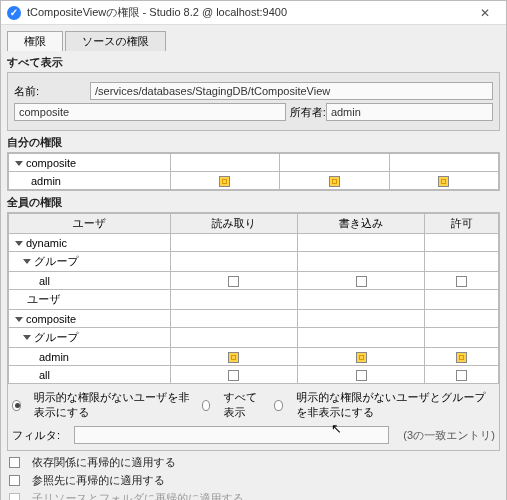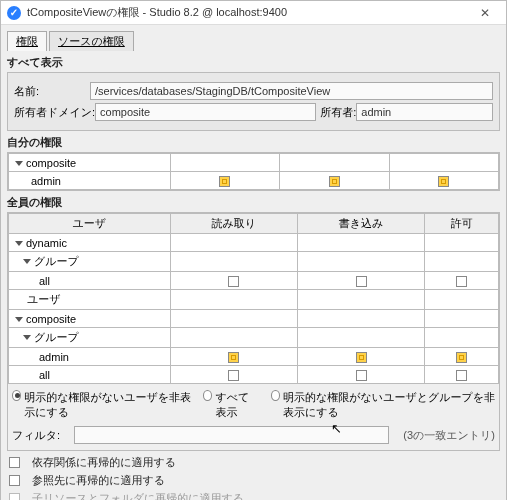--- a/index.html
+++ b/index.html
@@ -5,40 +5,40 @@
   * { box-sizing: border-box; font-family: "Segoe UI", "Yu Gothic UI", Meiryo, sans-serif; font-size: 11px; }
   html, body { margin: 0; padding: 0; background: #fff; }
   .window { width: 507px; border: 1px solid #bbb; box-shadow: 6px 6px 12px rgba(0,0,0,0.3); background: #fff; }
   .titlebar { height: 24px; display: flex; align-items: center; padding: 0 6px; border-bottom: 1px solid #ddd; }
   .titlebar .icon { width: 14px; height: 14px; border-radius: 50%; background: #2a7fff; margin-right: 6px; display: flex; align-items: center; justify-content: center; color: #fff; font-size: 10px; font-weight: bold; }
   .titlebar .title { color: #333; }
   .titlebar .spacer { flex: 1; }
   .titlebar .winbtn { width: 30px; text-align: center; color: #555; font-size: 12px; }
   .body { background: #efefef; padding: 6px; }
   .tabs { display: flex; gap: 2px; margin-bottom: 1px; }
-  .tab { background: #e6e6e6; border: 1px solid #aaa; padding: 2px 8px; border-bottom: none; text-decoration: underline; }
+  .tab { background: #e6e6e6; border: 1px solid #aaa; padding: 2px 16px; border-bottom: none; }
   .tab.active { background: #f7f7f7; position: relative; z-index: 2; }
   .panel { background: #efefef; }
   .section-label { font-weight: bold; color: #222; margin: 4px 0 2px; }
   .fieldset { border: 1px solid #bbb; background: #e8e8e8; padding: 6px; }
   .row { display: flex; align-items: center; margin: 3px 0; }
   .lbl { min-width: 76px; }
   .text-input { flex: 1; height: 18px; border: 1px solid #aaa; background: #fafafa; padding: 0 4px; line-height: 16px; color: #333; }
   .text-input.editable { flex: 1; }
   .owner-lbl { min-width: 40px; text-align: right; }
   table.perm { width: 100%; border-collapse: collapse; background: #fff; }
   table.perm th, table.perm td { border: 1px solid #bbb; padding: 2px 4px; height: 18px; text-align: center; }
   table.perm th { background: #eee; font-weight: normal; }
   table.perm td.name { text-align: left; padding-left: 6px; }
   .tri { display: inline-block; width: 0; height: 0; border-left: 4px solid transparent; border-right: 4px solid transparent; border-top: 5px solid #555; margin-right: 3px; vertical-align: 1px; }
   .chk { display:inline-block; width:11px; height:11px; border:1px solid #888; background:#fff; vertical-align:middle; position:relative; }
   .chk.yellow { background:#ffd24a; }
   .chk.yellow::after { content:''; position:absolute; inset:2px; border:1px solid #d89b00; }
   .radio-row { display: flex; align-items: center; gap: 12px; margin: 6px 4px; }
-  .radio { display: flex; align-items: flex-start; gap: 3px; }
+  .radio { display: flex; align-items: center; gap: 13px; }
   .rbullet { display:inline-block; width:11px; height:11px; border:1px solid #888; border-radius:50%; background:#fff; position:relative; }
   .rbullet.sel::after { content:''; position:absolute; left:2px; top:2px; width:5px; height:5px; border-radius:50%; background:#444; }
   .filter-row { display: flex; align-items: center; gap: 14px; margin: 2px 4px 6px; }
   .filter-row .text-input { flex: 1; }
   .meta { color: #555; }
   .check-list { display: flex; flex-direction: column; gap: 3px; margin: 4px 2px 2px; }
   .check-item { display: flex; align-items: center; gap: 12px; color: #222; }
   .check-item.disabled { color: #999; }
   .check-item .box { width:11px; height:11px; border:1px solid #888; background:#fff; }
   .check-item.disabled .box { border-color:#bbb; }
@@ -64,21 +64,20 @@
     </div>
 
     <div class="panel">
       <div class="section-label">すべて表示</div>
       <div class="fieldset">
         <div class="row">
           <span class="lbl">名前:</span>
           <div class="text-input">/services/databases/StagingDB/tCompositeView</div>
         </div>
         <div class="row">
-          <span class="lbl">所有者ドメイン:</span>
           <div class="text-input">composite</div>
           <span class="owner-lbl">所有者:</span>
           <div class="text-input" style="flex:0.6">admin</div>
         </div>
       </div>
 
       <div class="section-label">自分の権限</div>
       <div class="scroll-wrap">
         <table class="perm">
           <tbody>

